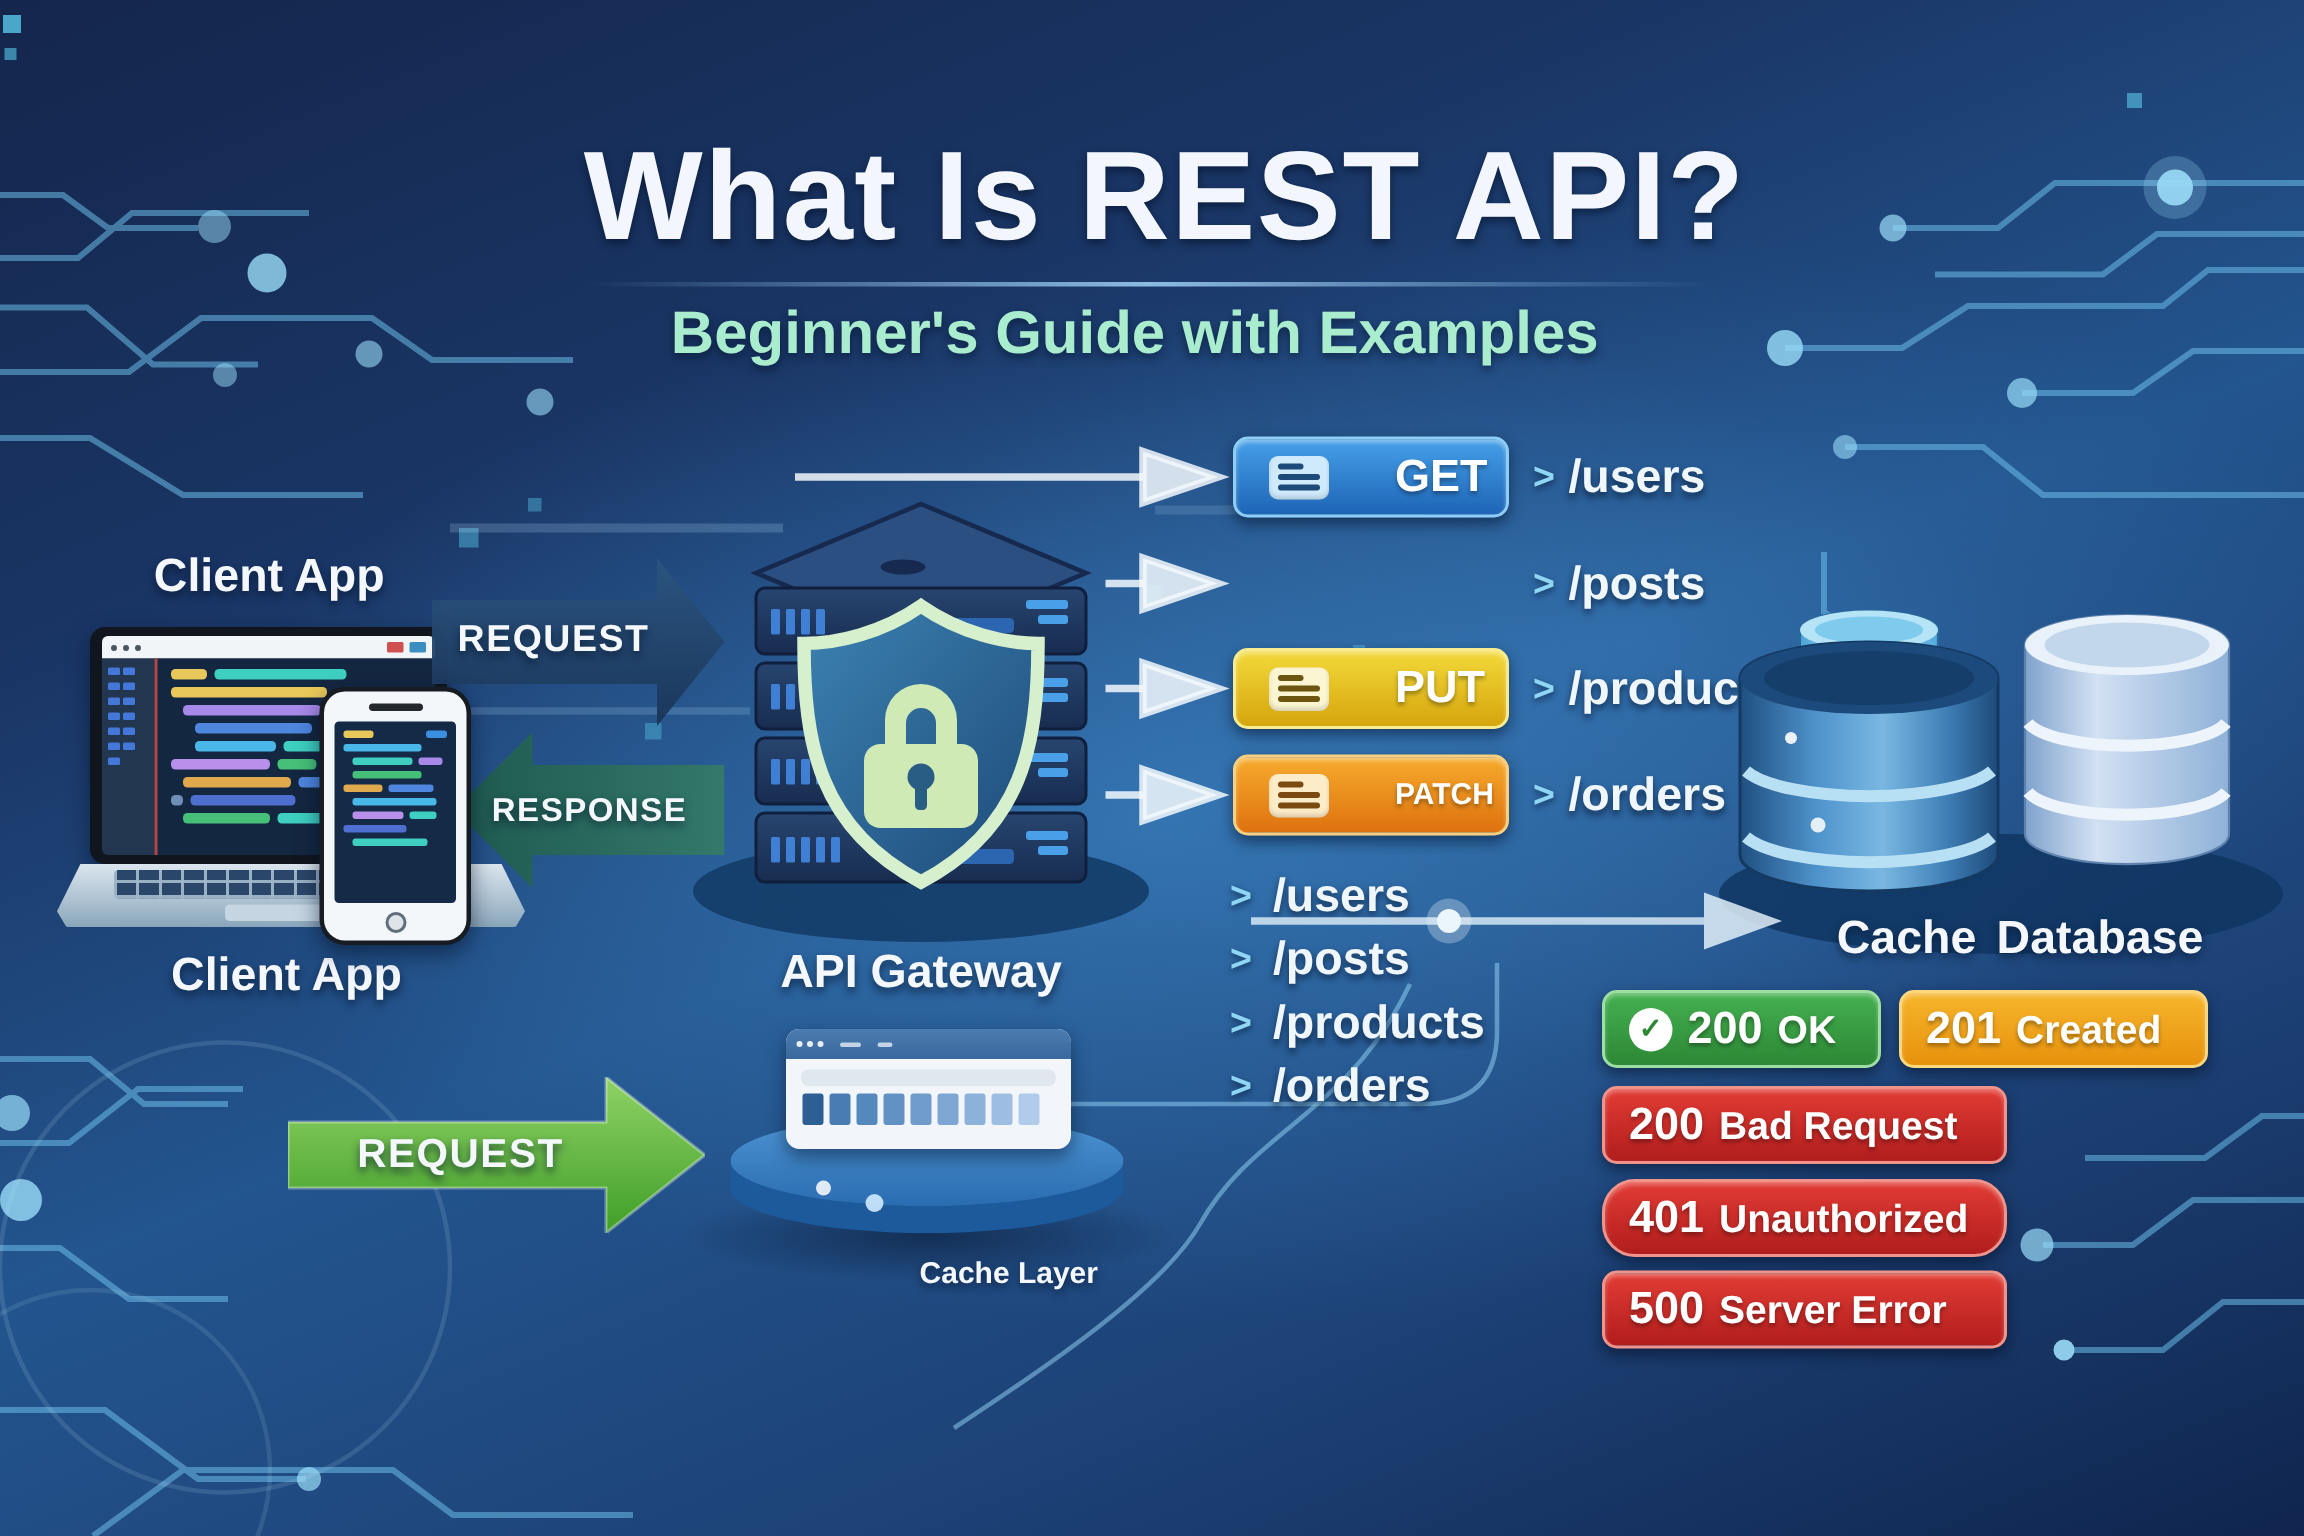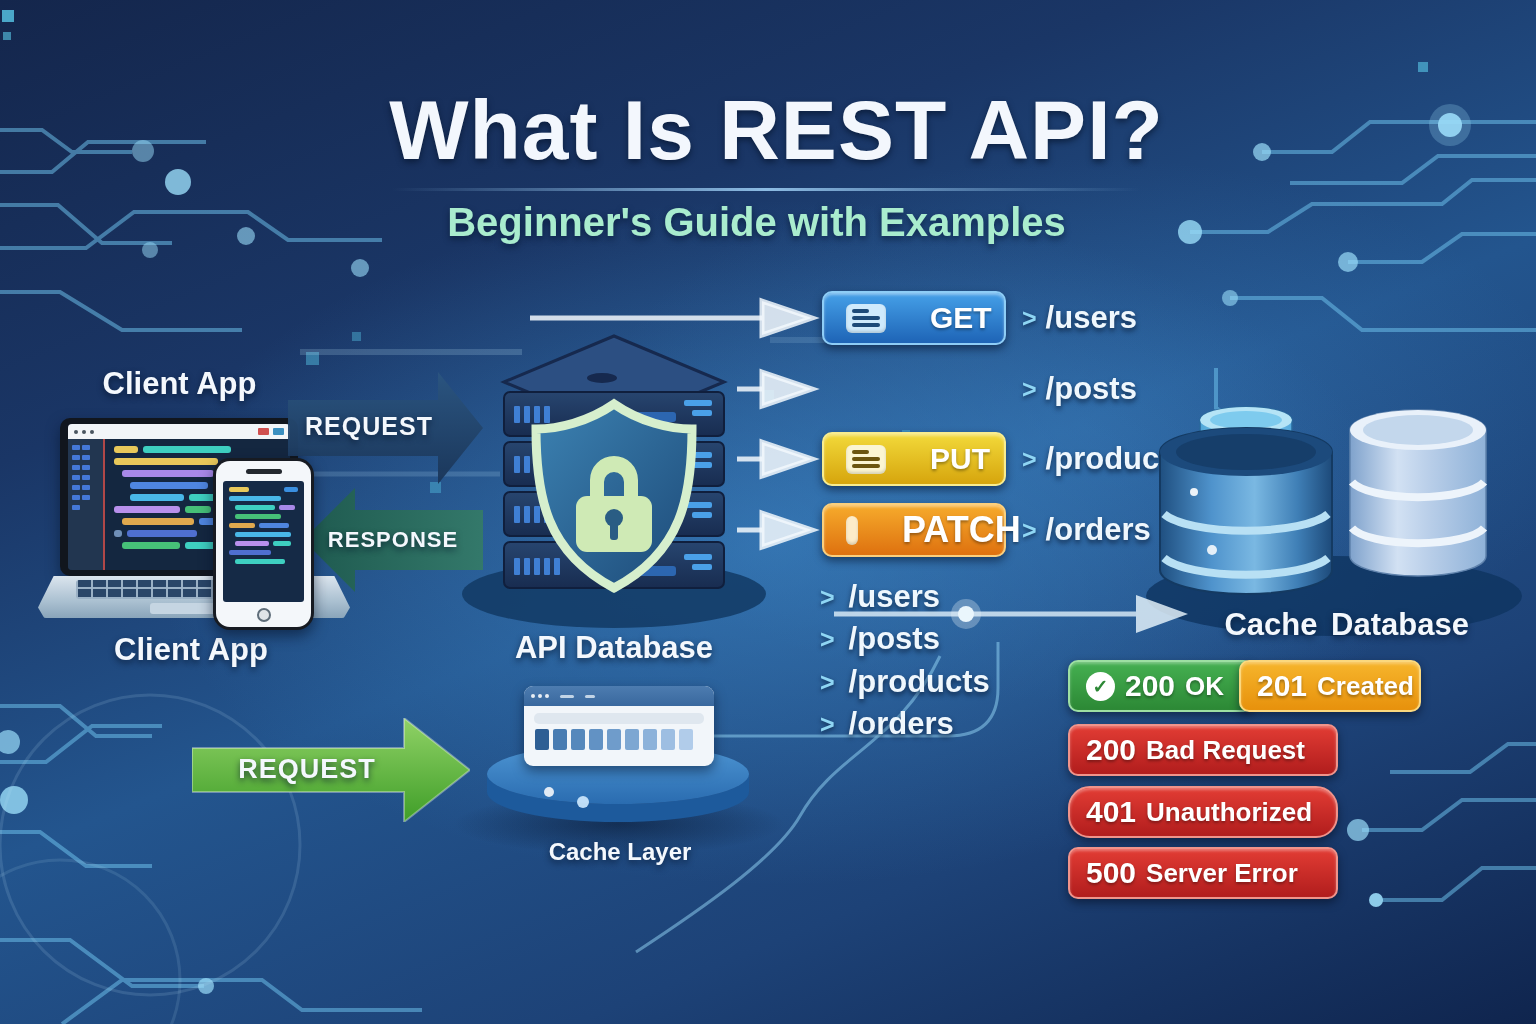--- a/index.html
+++ b/index.html
@@ -86,21 +86,21 @@
   .micon i{display:block;height:4px;border-radius:2px;}
   .micon i:first-child{width:62%;}
   #mbtn-get{top:291px;background:linear-gradient(#45a0e8,#1e64b6);border-color:#8ecdf6;}
   #mbtn-get .micon{background:#cfeafc;}#mbtn-get .micon i{background:#1d4a78;}
   #mbtn-post{top:362px;background:linear-gradient(#63c13c,#2e8a1b);border-color:#b2e68a;}
   #mbtn-post .micon{background:#ecf8da;}#mbtn-post .micon i{background:#275c14;}
   #mbtn-put{top:432px;background:linear-gradient(#f2d93a,#d6a50d);border-color:#f8ec8e;}
   #mbtn-put .micon{background:#fbf5d2;}#mbtn-put .micon i{background:#6b5510;}
   #mbtn-patch{top:503px;background:linear-gradient(#f6ab2c,#de710f);border-color:#fbcf7c;}
   #mbtn-patch .micon{background:#fdecc8;}#mbtn-patch .micon i{background:#7a4a10;}
-  #mbtn-patch .mlabel{font-size:36px;}
+  #mbtn-patch .mlabel{font-size:20px;}
 
   .ep{position:absolute;left:1022px;height:54px;display:flex;align-items:center;gap:9px;z-index:2;}
   .ep .chev,.epl .chev{color:#8fd6f4;font-size:25px;font-weight:700;text-shadow:0 2px 4px rgba(4,18,42,.6);}
   .ep .path,.epl .path{color:#eff7fd;font-size:31px;font-weight:700;text-shadow:0 3px 5px rgba(4,18,42,.65);}
   #ep-get{top:291px;}#ep-post{top:362px;}#ep-put{top:432px;}#ep-patch{top:503px;}
 
   .epl{position:absolute;left:820px;height:44px;display:flex;align-items:center;gap:14px;z-index:2;}
   #epl-0{top:575px;}#epl-1{top:617px;}#epl-2{top:660px;}#epl-3{top:702px;}
 
   
@@ -111,21 +111,21 @@
   
   .badge{position:absolute;height:52px;border-radius:10px;display:flex;align-items:center;gap:10px;
     padding:0 16px;box-sizing:border-box;color:#fff;z-index:2;border:2px solid rgba(255,255,255,.55);
     box-shadow:0 4px 9px rgba(5,15,35,.55), inset 0 2px 3px rgba(255,255,255,.32);}
   .badge .bcode{font-size:30px;font-weight:700;text-shadow:0 2px 3px rgba(0,0,0,.35);}
   .badge .btxt{font-size:26px;font-weight:700;text-shadow:0 2px 3px rgba(0,0,0,.35);}
   .badge-green{background:linear-gradient(#45b051,#2c8835);border-color:#9ddfa2;}
   .badge-amber{background:linear-gradient(#f6b52c,#e7910c);border-color:#fbd87e;}
   .badge-red{background:linear-gradient(#e23c34,#b11d1d);border-color:#f0938a;}
   #badge-200{left:1068px;top:660px;width:186px;}
-  #badge-201{left:1239px;top:660px;width:182px;}
+  #badge-201{left:1266px;top:660px;width:206px;}
   #badge-400{left:1068px;top:724px;width:270px;}
   #badge-401{left:1068px;top:786px;width:270px;border-radius:22px;}
   #badge-500{left:1068px;top:847px;width:270px;}
   .okic{width:29px;height:29px;border-radius:50%;background:#fff;color:#2c8835;display:flex;
     align-items:center;justify-content:center;font-size:19px;font-weight:700;flex:0 0 auto;}
 
   
   #cache-shadow{left:452px;top:793px;width:334px;height:62px;z-index:1;
     background:radial-gradient(ellipse at center,rgba(7,20,44,.55),rgba(7,20,44,0) 70%);}
   #disc-svg{left:487px;top:742px;z-index:2;}
@@ -139,21 +139,21 @@
   .br-cells b{width:14px;height:21px;border-radius:2px;}
   .br-cells b:nth-child(1){background:#2d5e94;}
   .br-cells b:nth-child(2){background:#487cb2;}
   .br-cells b:nth-child(3){background:#5588bc;}
   .br-cells b:nth-child(4){background:#6292c4;}
   .br-cells b:nth-child(5){background:#6f9ccb;}
   .br-cells b:nth-child(6){background:#7da7d2;}
   .br-cells b:nth-child(7){background:#8cb2da;}
   .br-cells b:nth-child(8){background:#9dbee2;}
   .br-cells b:nth-child(9){background:#b1ccea;}
-  #cache-layer-label{left:508px;top:838px;width:224px;text-align:center;font-size:24px;z-index:3;}
+  #cache-layer-label{left:508px;top:838px;width:224px;text-align:right;font-size:20px;z-index:3;}
 
   svg{display:block;}
 </style>
 </head>
 <body>
 
 <div id="canvas">
 
   <svg class="abs" id="bg-decor" width="1536" height="1024" viewBox="0 0 1536 1024" style="left:0;top:0;z-index:0;">
     <g fill="none" stroke="#72c8f2" stroke-width="4" opacity="0.5">
@@ -407,21 +407,21 @@
       <rect x="178" y="84" width="46" height="10" rx="3"></rect>
       <rect x="178" y="186" width="46" height="10" rx="3"></rect>
       <rect x="178" y="238" width="46" height="10" rx="3"></rect>
     </g>
     <path d="M162,76 C188,94 218,101 240,101 C240,168 230,224 162,260 C94,224 84,168 84,101 C106,101 136,94 162,76 Z" fill="url(#gShield)" stroke="#d6efcd" stroke-width="9"></path>
     <path d="M138,152 a24,24 0 0,1 48,0 v18 h-14 v-16 a10,10 0 0,0 -20,0 v16 h-14 z" fill="#cfeab5"></path>
     <rect x="124" y="168" width="76" height="56" rx="11" fill="#cfeab5"></rect>
     <circle cx="162" cy="190" r="9" fill="#2a5d84"></circle>
     <rect x="158" y="194" width="8" height="18" rx="3" fill="#2a5d84"></rect>
   </svg>
-  <div class="abs lbl" id="gateway-label">API Database</div>
+  <div class="abs lbl" id="gateway-label">API Gateway</div>
 
   <div class="mbtn" id="mbtn-get">
     <span class="micon">
         <i></i>
         <i></i>
         <i></i>
       </span>
     <span class="mlabel">GET</span>
   </div>
   <div class="mbtn" id="mbtn-put">

